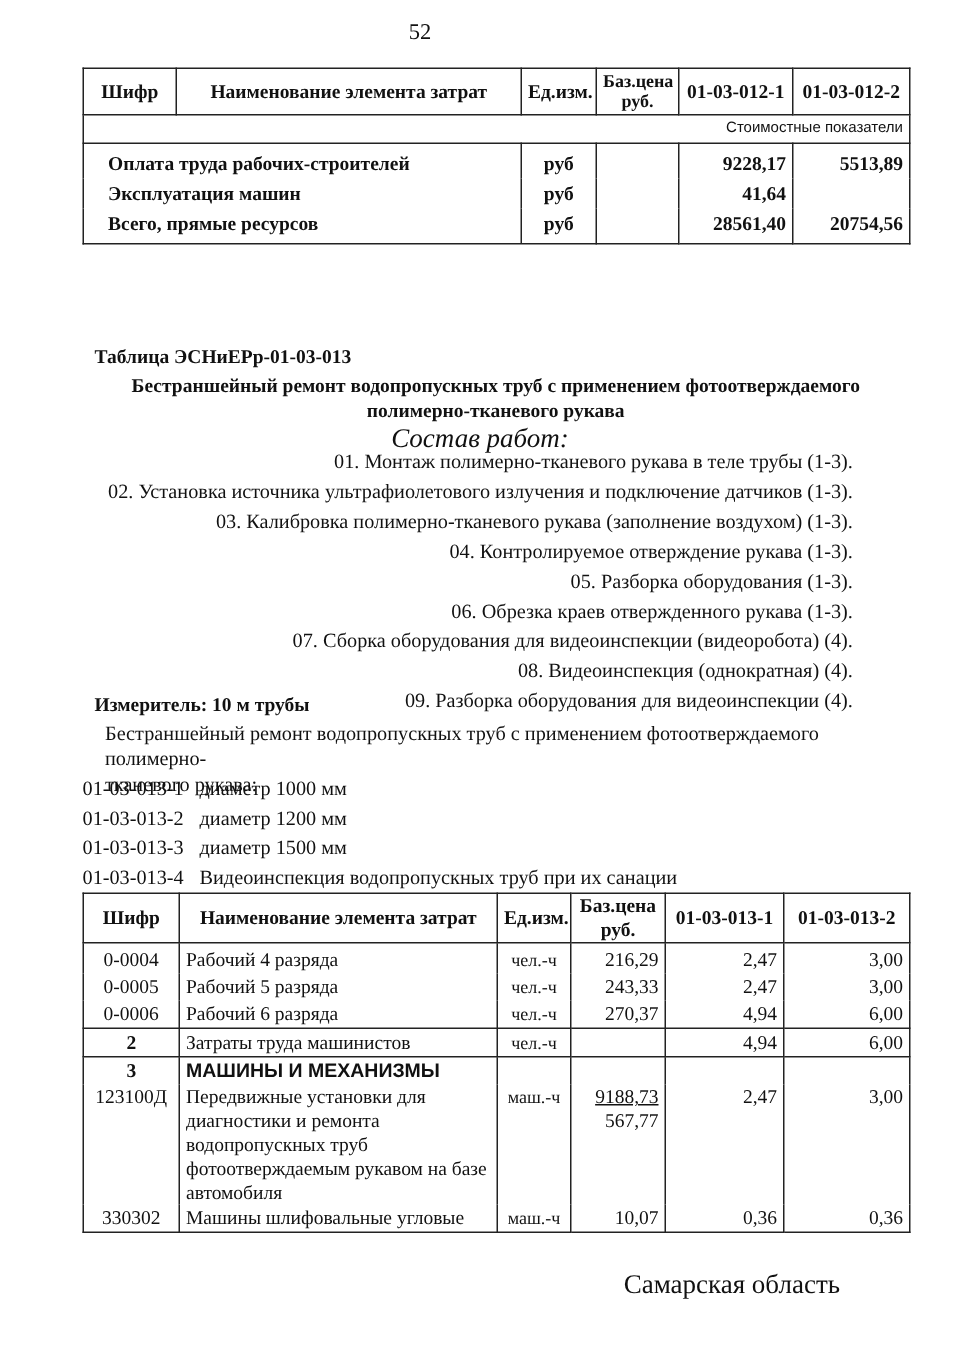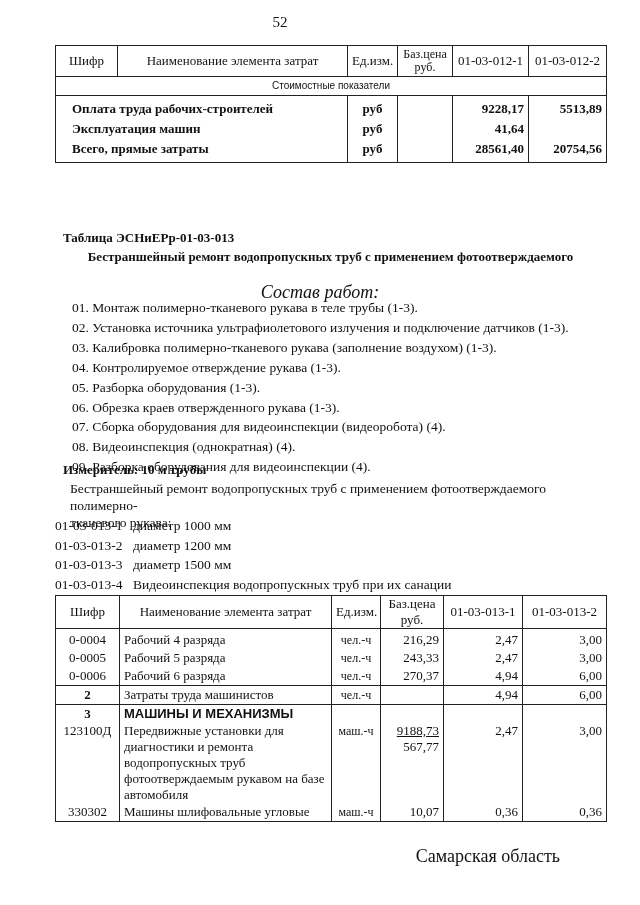--- a/index.html
+++ b/index.html
@@ -3,39 +3,39 @@
 <meta charset="utf-8">
 <style>
   html, body { margin:0; padding:0; background:#ffffff; }
   body { width:640px; height:905px; position:relative; overflow:hidden;
          font-family:"Liberation Serif", serif; color:#111; }
   .abs { position:absolute; }
   .page-number { left:0; width:560px; top:14px; text-align:center; font-size:15px; }
 
   table { border-collapse:collapse; position:absolute; table-layout:fixed; }
   td, th { border:1px solid #222; padding:0 4px; font-size:13px; line-height:16px; vertical-align:middle; }
-  th { font-weight:normal; text-align:center; }
+  th { font-weight:bold; text-align:center; }
   .sans { font-family:"Liberation Sans", sans-serif; font-size:10px; text-align:right; }
 
   
   #t1 { left:55px; top:45px; width:551px; }
   #t1 th { height:30px; font-size:13px; }
   #t1 .hdr-small { font-size:12px; line-height:13px; }
-  #t1 .sub td { height:18px;text-align:center; }
+  #t1 .sub td { height:18px; }
   #t1 .body td { border-top:none; border-bottom:none; height:20px; font-weight:bold; font-size:13px; }
   #t1 .body.first td { padding-top:3px; }
   #t1 .body.last td { border-bottom:1px solid #222; padding-bottom:3px; }
   #t1 .nm { padding-left:16px; border-right:none; }
   #t1 .un { text-align:center; }
   #t1 .num { text-align:right; }
 
   .tbl-title { left:63px; top:230px; font-size:13px; font-weight:bold; }
   .tbl-heading { left:55px; width:551px; top:248px; text-align:center; font-size:13px; font-weight:bold; line-height:17px; }
   .composition-title { left:0; width:640px; top:282px; text-align:center; font-size:18px; font-style:italic; }
-  .work-list { left:72px; top:298px; font-size:13.5px; line-height:19.9px; margin:0; padding:0; list-style:none; }
+  .work-list { left:72px; top:298px; font-size:13.5px; line-height:19.9px; margin:0; padding:0; list-style:none;text-align:right; }
   .meter { left:63px; top:462px; font-size:13px; font-weight:bold; }
   .desc { left:70px; top:480px; width:530px; font-size:13.5px; line-height:17px; }
   .variants { left:55px; top:516px; font-size:13.5px; line-height:19.5px; margin:0; padding:0; list-style:none; }
   .variants .code { display:inline-block; width:78px; }
 
   
   #t2 { left:55px; top:595px; width:551px; }
   #t2 th { height:31px; }
   #t2 .sub td { height:17px; }
   #t2 td { font-size:13px; }
@@ -87,32 +87,33 @@
     <td class="num">5513,89</td>
   </tr>
   <tr class="body">
     <td colspan="2" class="nm">Эксплуатация машин</td>
     <td class="un">руб</td>
     <td></td>
     <td class="num">41,64</td>
     <td class="num"></td>
   </tr>
   <tr class="body last">
-    <td colspan="2" class="nm">Всего, прямые затраты</td>
+    <td colspan="2" class="nm">Всего, прямые ресурсов</td>
     <td class="un">руб</td>
     <td></td>
     <td class="num">28561,40</td>
     <td class="num">20754,56</td>
   </tr>
 </tbody>
   </table>
 
 <div class="abs tbl-title">Таблица  ЭСНиЕРр-01-03-013</div>
 <div class="abs tbl-heading">
   <div>Бестраншейный ремонт водопропускных труб с применением фотоотверждаемого</div>
+  <div>полимерно-тканевого рукава</div>
 </div>
 <div class="abs composition-title">Состав работ:</div>
 
 <ul class="abs work-list">
   <li>01. Монтаж полимерно-тканевого рукава в теле трубы (1-3).</li>
   <li>02. Установка источника ультрафиолетового излучения и подключение датчиков  (1-3).</li>
   <li>03. Калибровка полимерно-тканевого рукава (заполнение воздухом)  (1-3).</li>
   <li>04. Контролируемое отверждение рукава  (1-3).</li>
   <li>05. Разборка оборудования  (1-3).</li>
   <li>06. Обрезка краев отвержденного рукава  (1-3).</li>

